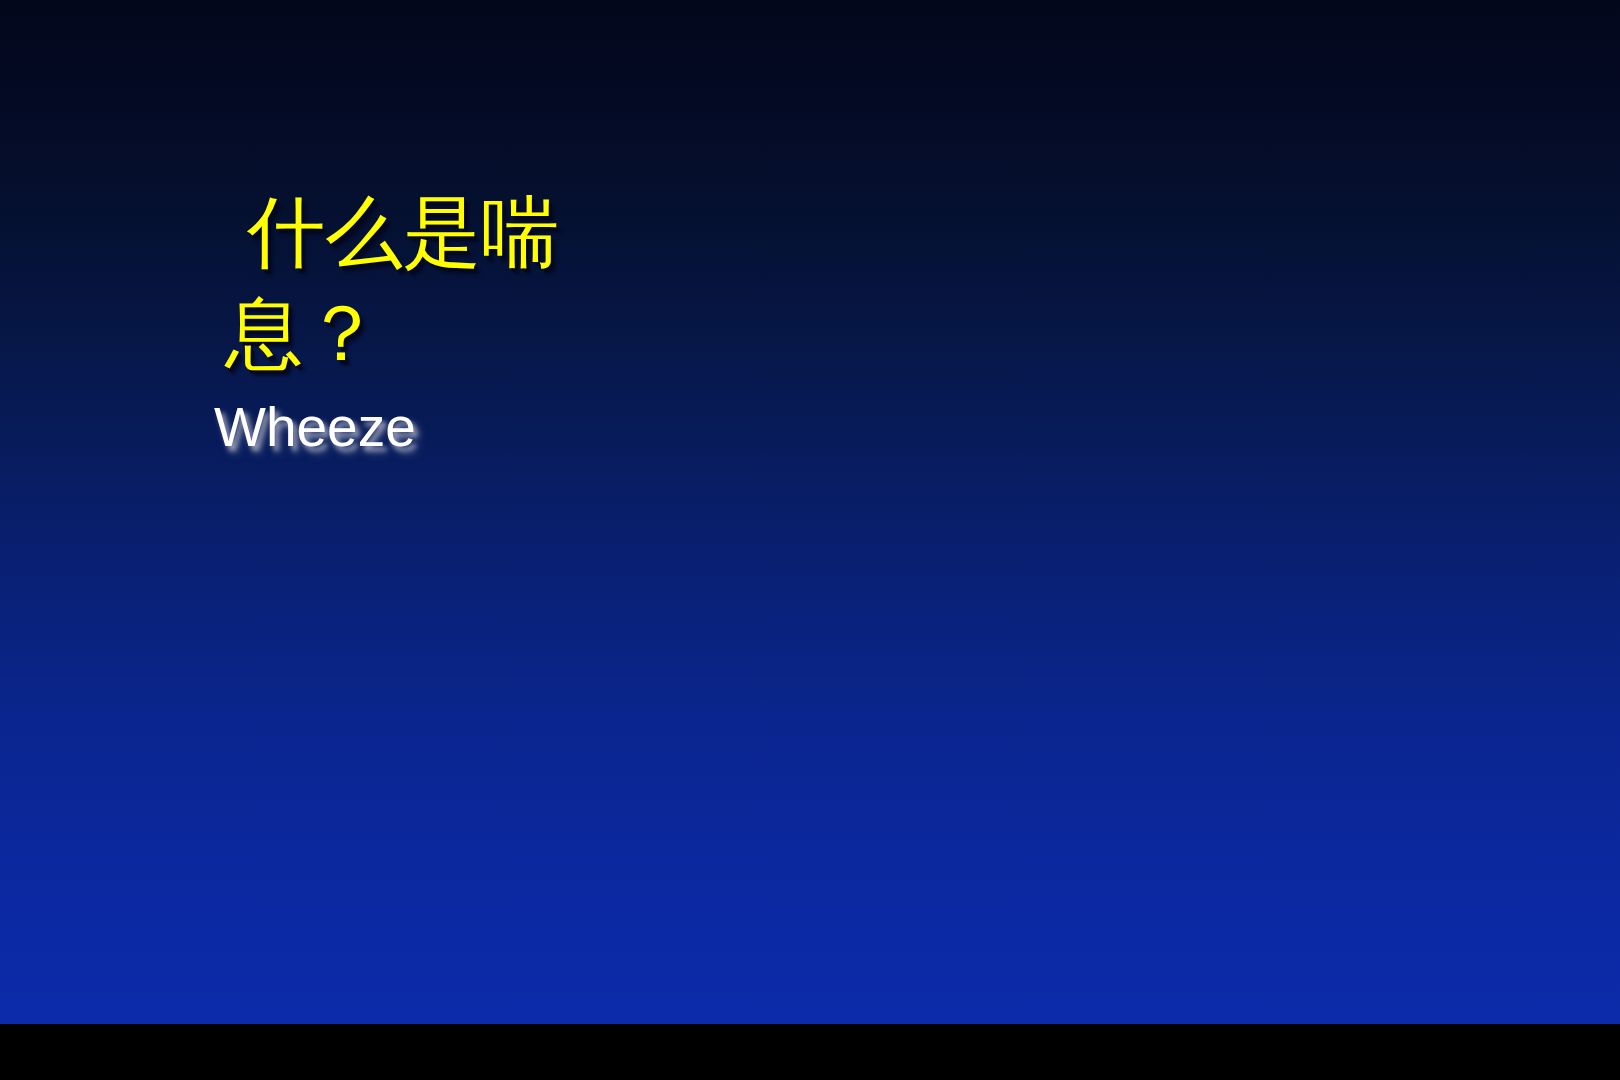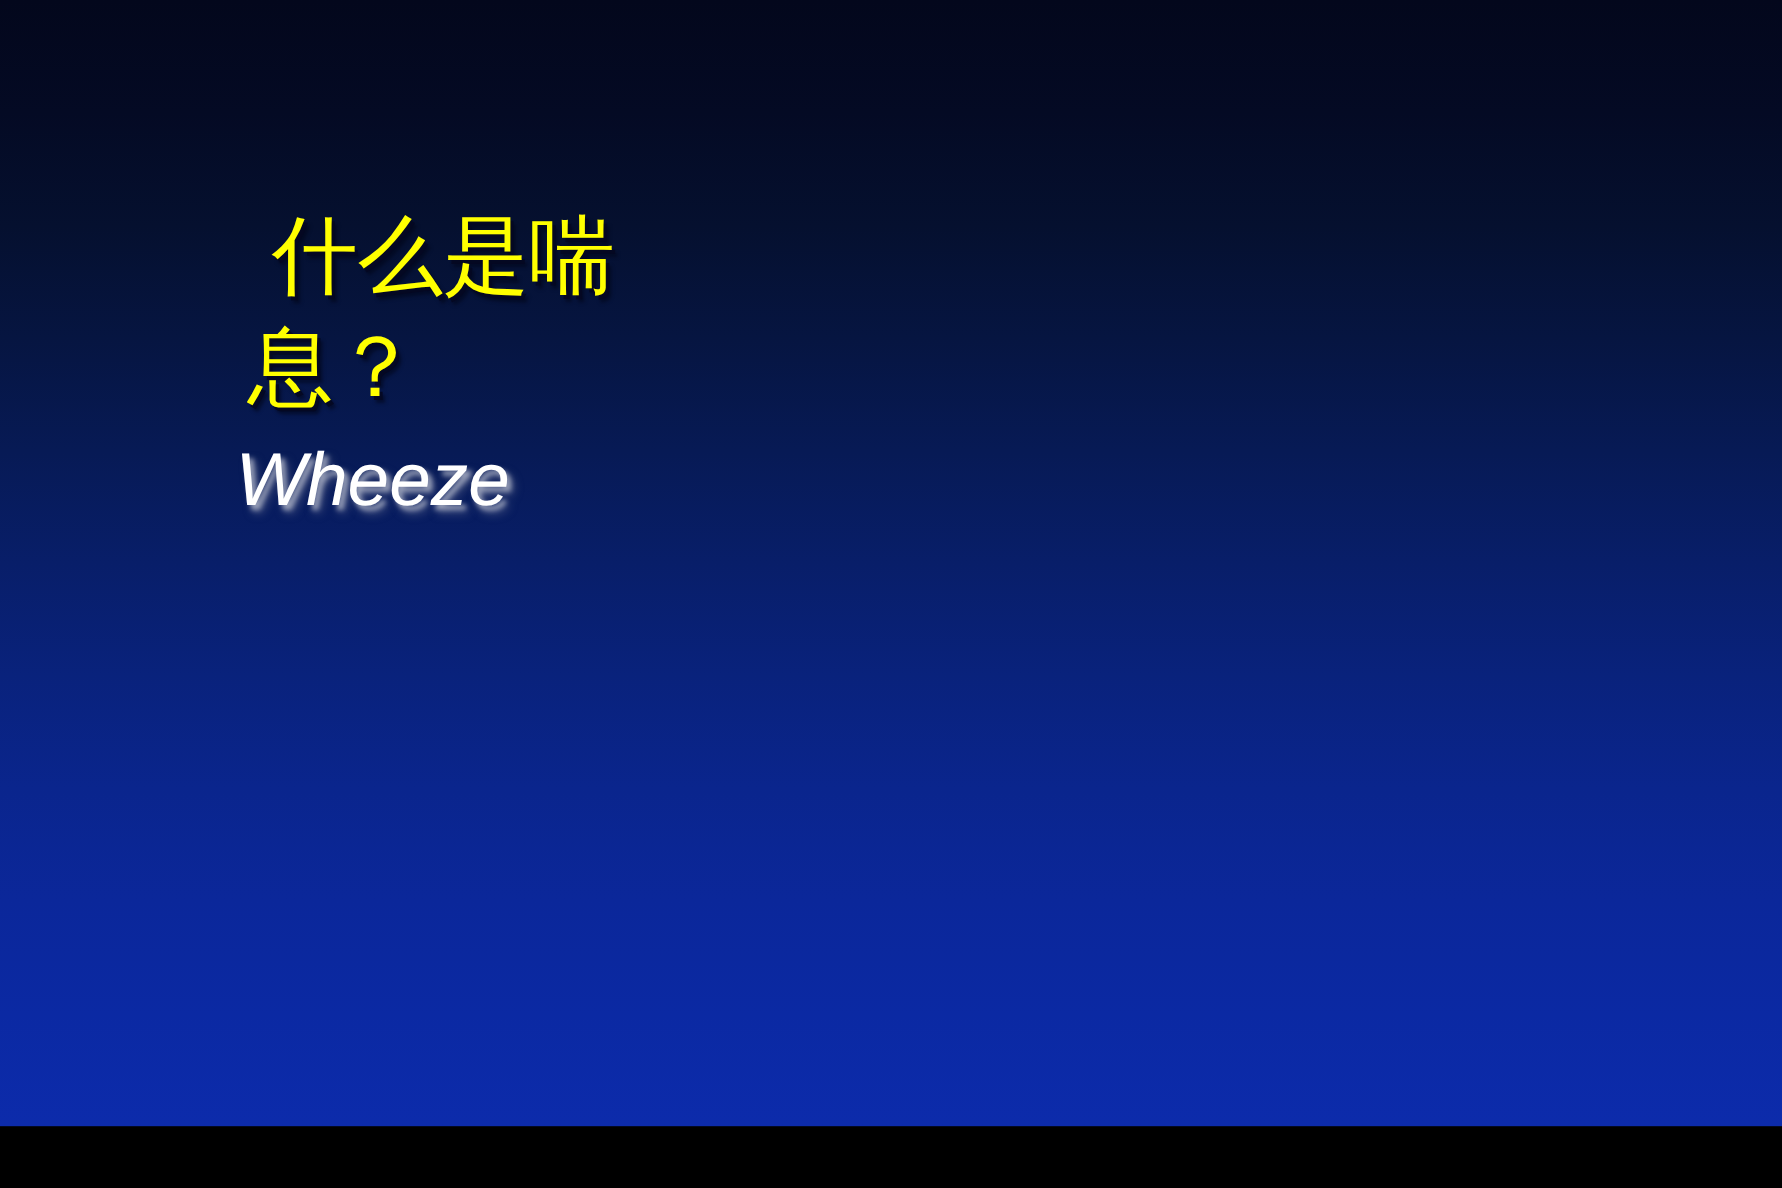--- a/index.html
+++ b/index.html
@@ -59,29 +59,28 @@
   
   .body-block {
     position: absolute;
     left: 214px;
     top: 392px;
     width: 900px;
   }
 
   .body-line {
     color: #ffffff;
-    font-size: 68px;
+    font-size: 55px;
     line-height: 1.30;
     font-weight: 400;
     white-space: nowrap;
     
     text-shadow:
       4px 5px 5px rgba(170, 176, 196, 0.85),
       6px 7px 9px rgba(120, 128, 155, 0.55);
-    font-style: italic;
   }
 
   .body-line.spacer {
     
     height: 101px;
     line-height: 101px;
   }
 </style>
 </head>
 <body>

